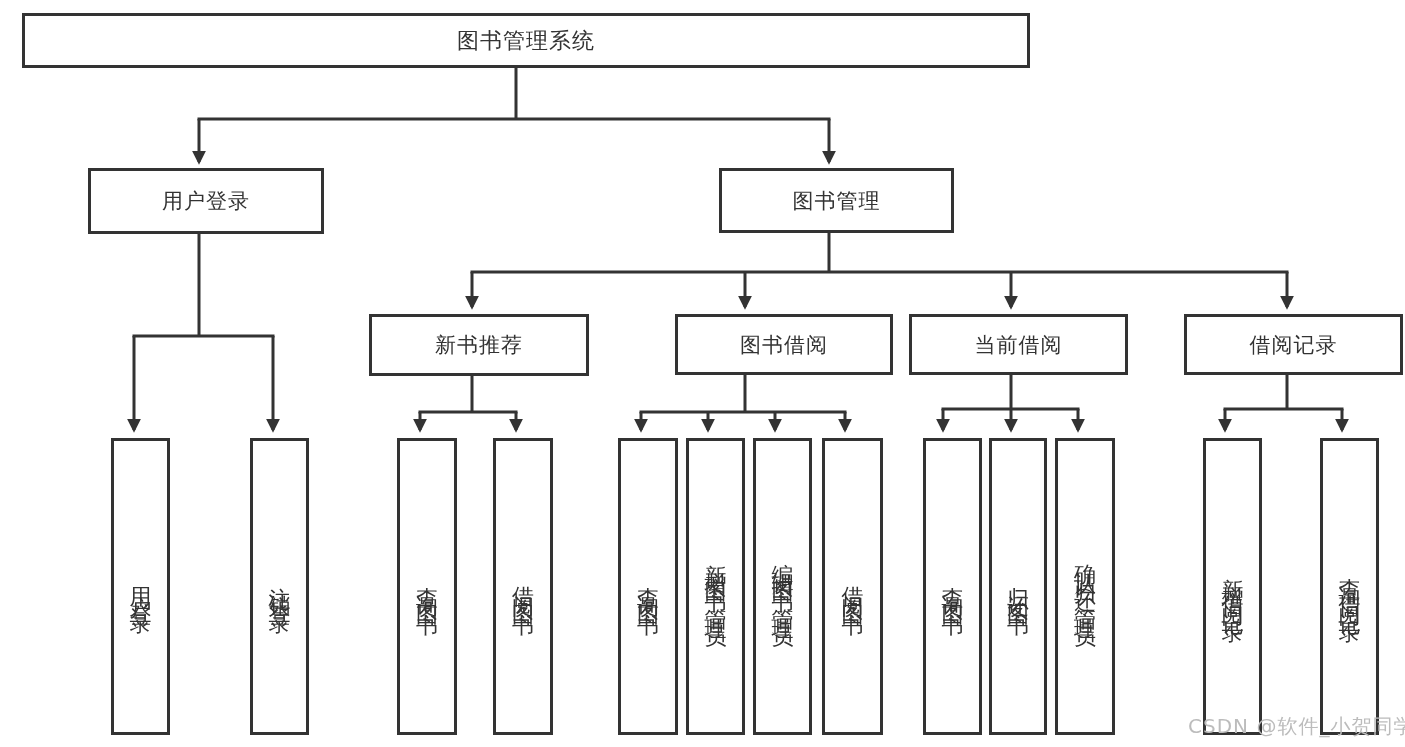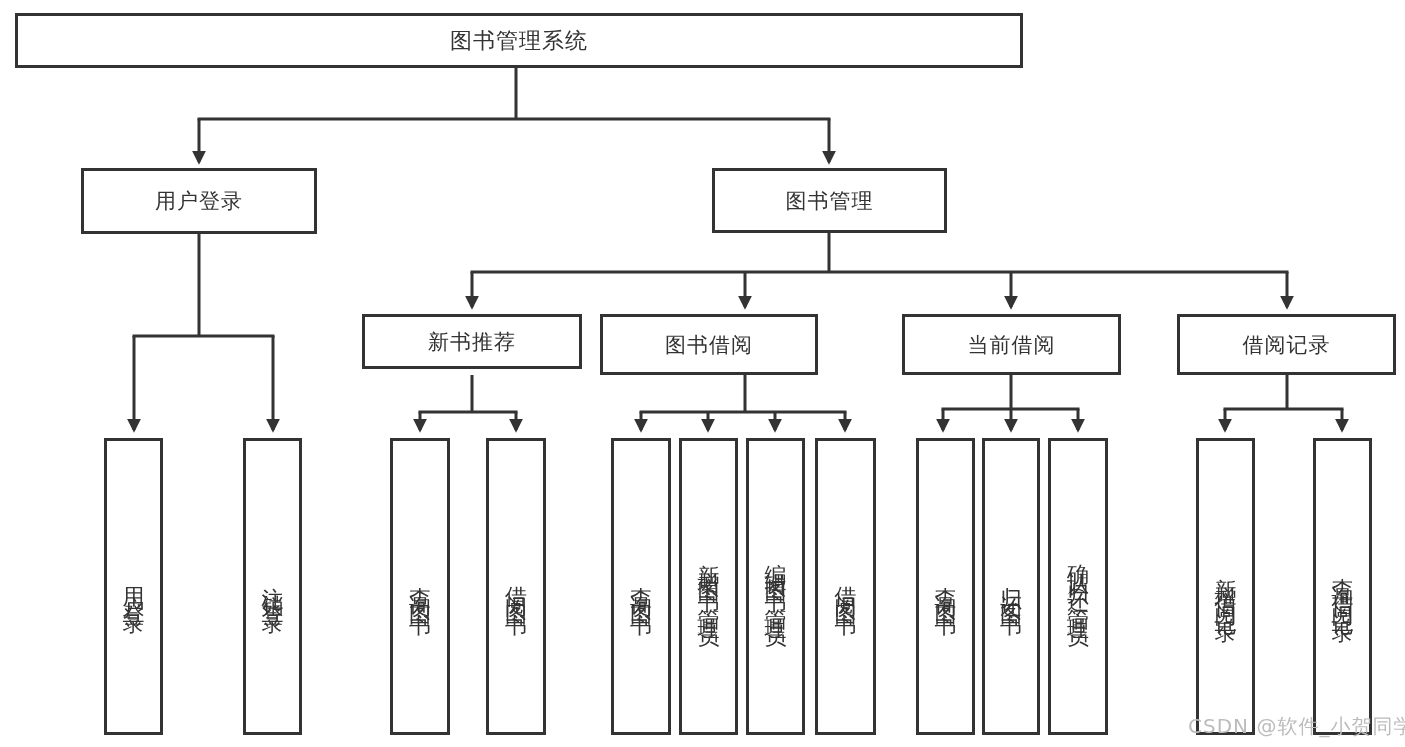--- a/index.html
+++ b/index.html
@@ -20,20 +20,21 @@
     position: absolute;
     box-sizing: border-box;
     background: #ffffff;
     border: 3px solid #333333;
     color: #333333;
     display: flex;
     align-items: center;
     justify-content: center;
     z-index: 2;
     text-align: center;
+    margin-left: 7px;
   }
   .hnode { font-size: 21px; letter-spacing: 1px; }
   .root  { font-size: 22px; }
   .vnode {
     writing-mode: vertical-rl;
     text-orientation: mixed;
     font-size: 22px;
     letter-spacing: 9px;
     line-height: 1;
   }
@@ -96,22 +97,22 @@
       <path d="M1225,409 L1225,430" marker-end="url(#arrow)"></path>
       <path d="M1342,409 L1342,430" marker-end="url(#arrow)"></path>
     </g>
   </svg>
 
   <div class="node hnode root" style="left:15px; top:13px; width:1008px; height:55px;">图书管理系统</div>
 
   <div class="node hnode" style="left:81px; top:168px; width:236px; height:66px;">用户登录</div>
   <div class="node hnode" style="left:712px; top:168px; width:235px; height:65px;text-align:center;">图书管理</div>
 
-  <div class="node hnode" style="left:362px; top:314px; width:220px; height:55px;">新书推荐</div>
-  <div class="node hnode" style="left:600px; top:314px; width:218px; height:61px;">图书借阅</div>
+  <div class="node hnode" style="left:362px; top:314px; width:220px; height:62px;">新书推荐</div>
+  <div class="node hnode" style="left:668px; top:314px; width:218px; height:61px;">图书借阅</div>
   <div class="node hnode" style="left:902px; top:314px; width:219px; height:61px;">当前借阅</div>
   <div class="node hnode" style="left:1177px; top:314px; width:219px; height:61px;">借阅记录</div>
 
   <div class="node vnode" style="left:104px; top:438px; width:59px; height:297px;">用户登录</div>
   <div class="node vnode" style="left:243px; top:438px; width:59px; height:297px;">注销登录</div>
 
   <div class="node vnode" style="left:390px; top:438px; width:60px; height:297px;">查询图书</div>
   <div class="node vnode" style="left:486px; top:438px; width:60px; height:297px;">借阅图书</div>
 
   <div class="node vnode" style="left:611px; top:438px; width:60px; height:297px;">查询图书</div>

